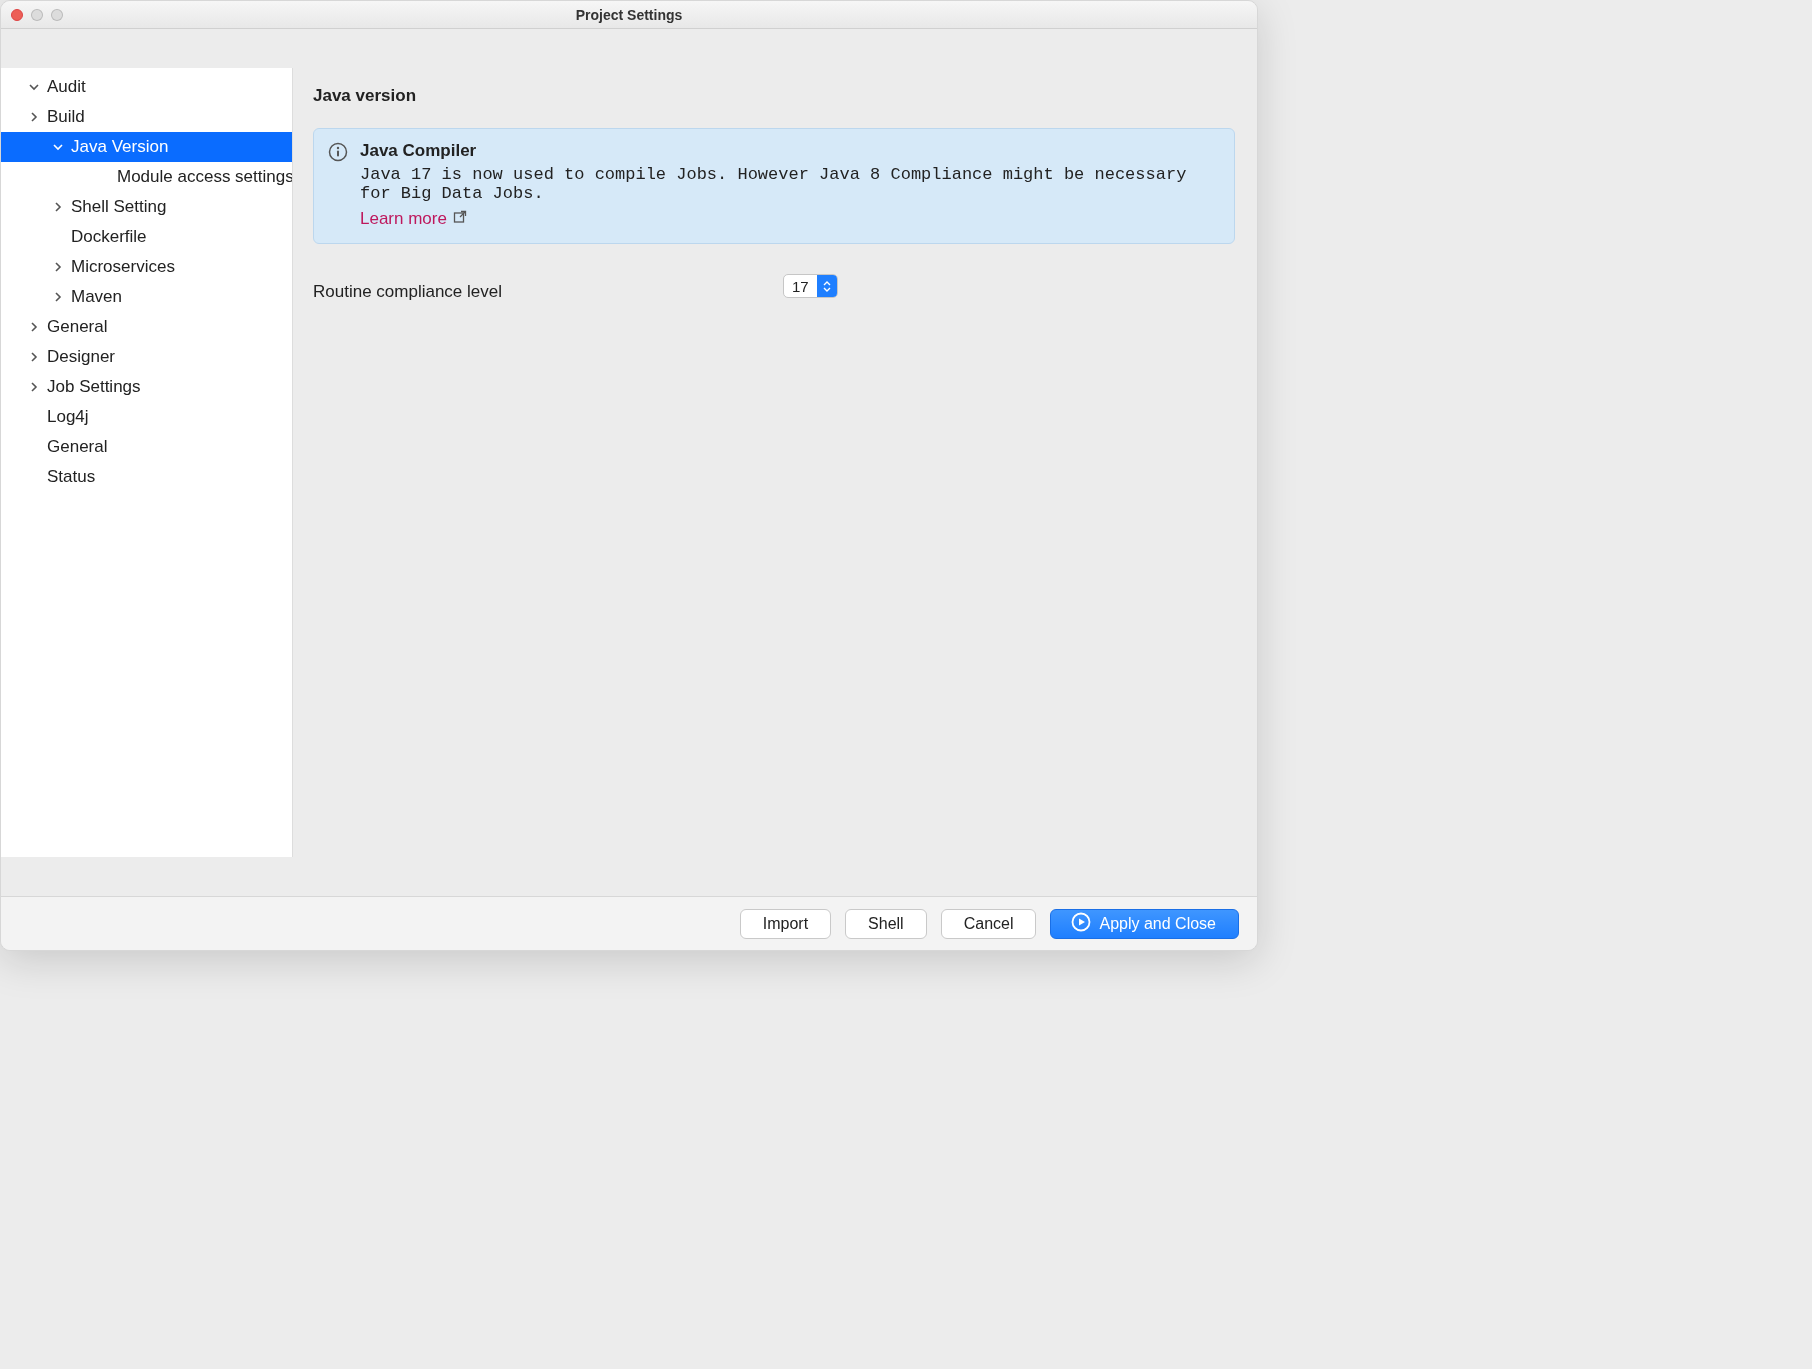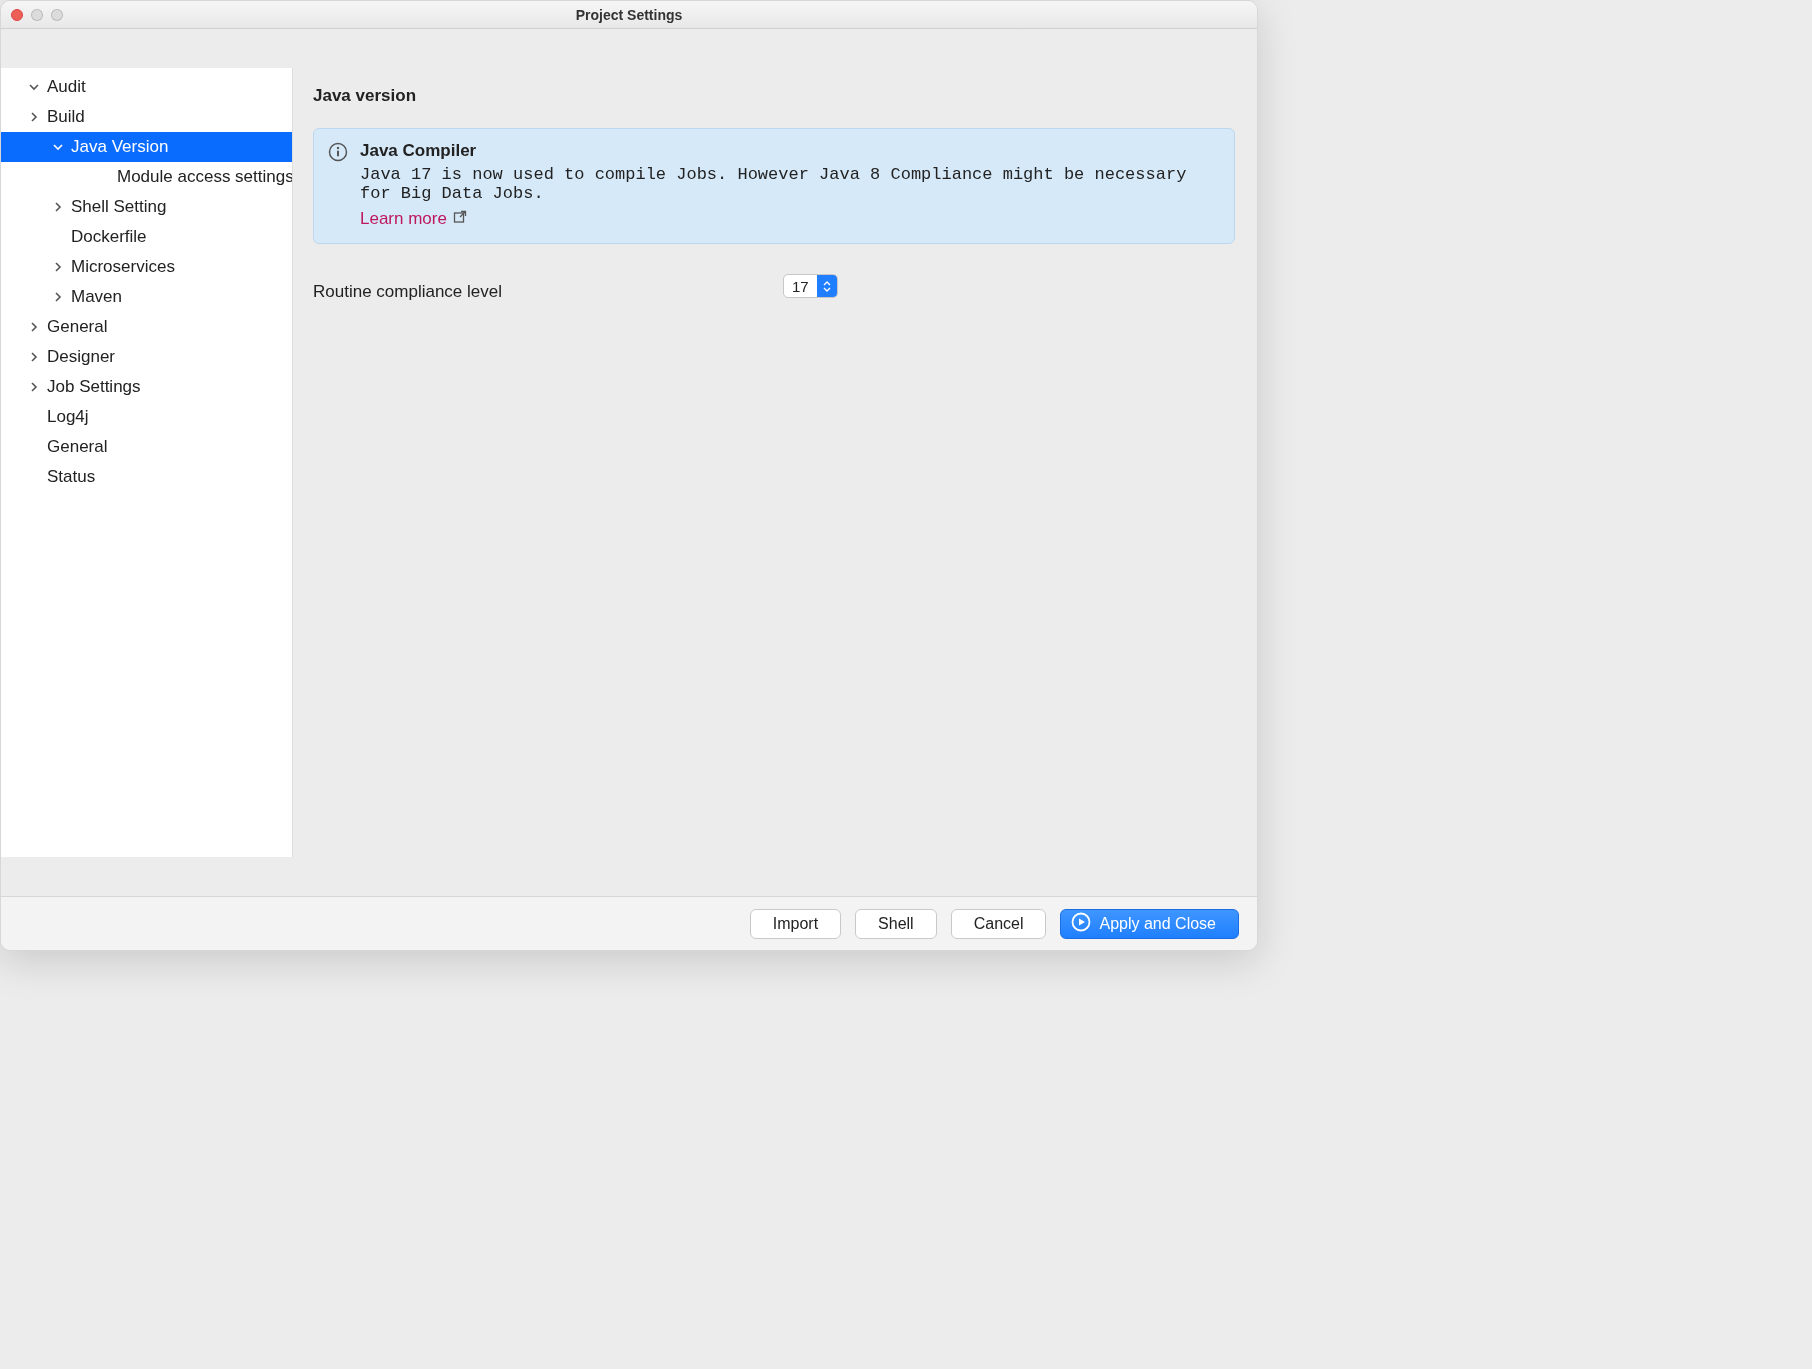--- a/index.html
+++ b/index.html
@@ -193,21 +193,21 @@
   }
   .btn.secondary {
     background: #fff;
     border: 1px solid #c9c9c9;
     color: #222;
   }
   .btn.primary {
     background: linear-gradient(#3f96ff, #1f7fff);
     border: 1px solid #1a6fe6;
     color: #fff;
-    padding-left: 10px;
+    padding-left: 20px;
     gap: 8px;
   }
   .btn.primary svg { width: 20px; height: 20px; }
 </style>
 </head>
 <body>
 
 <div class="window">
 
   <div class="titlebar">

